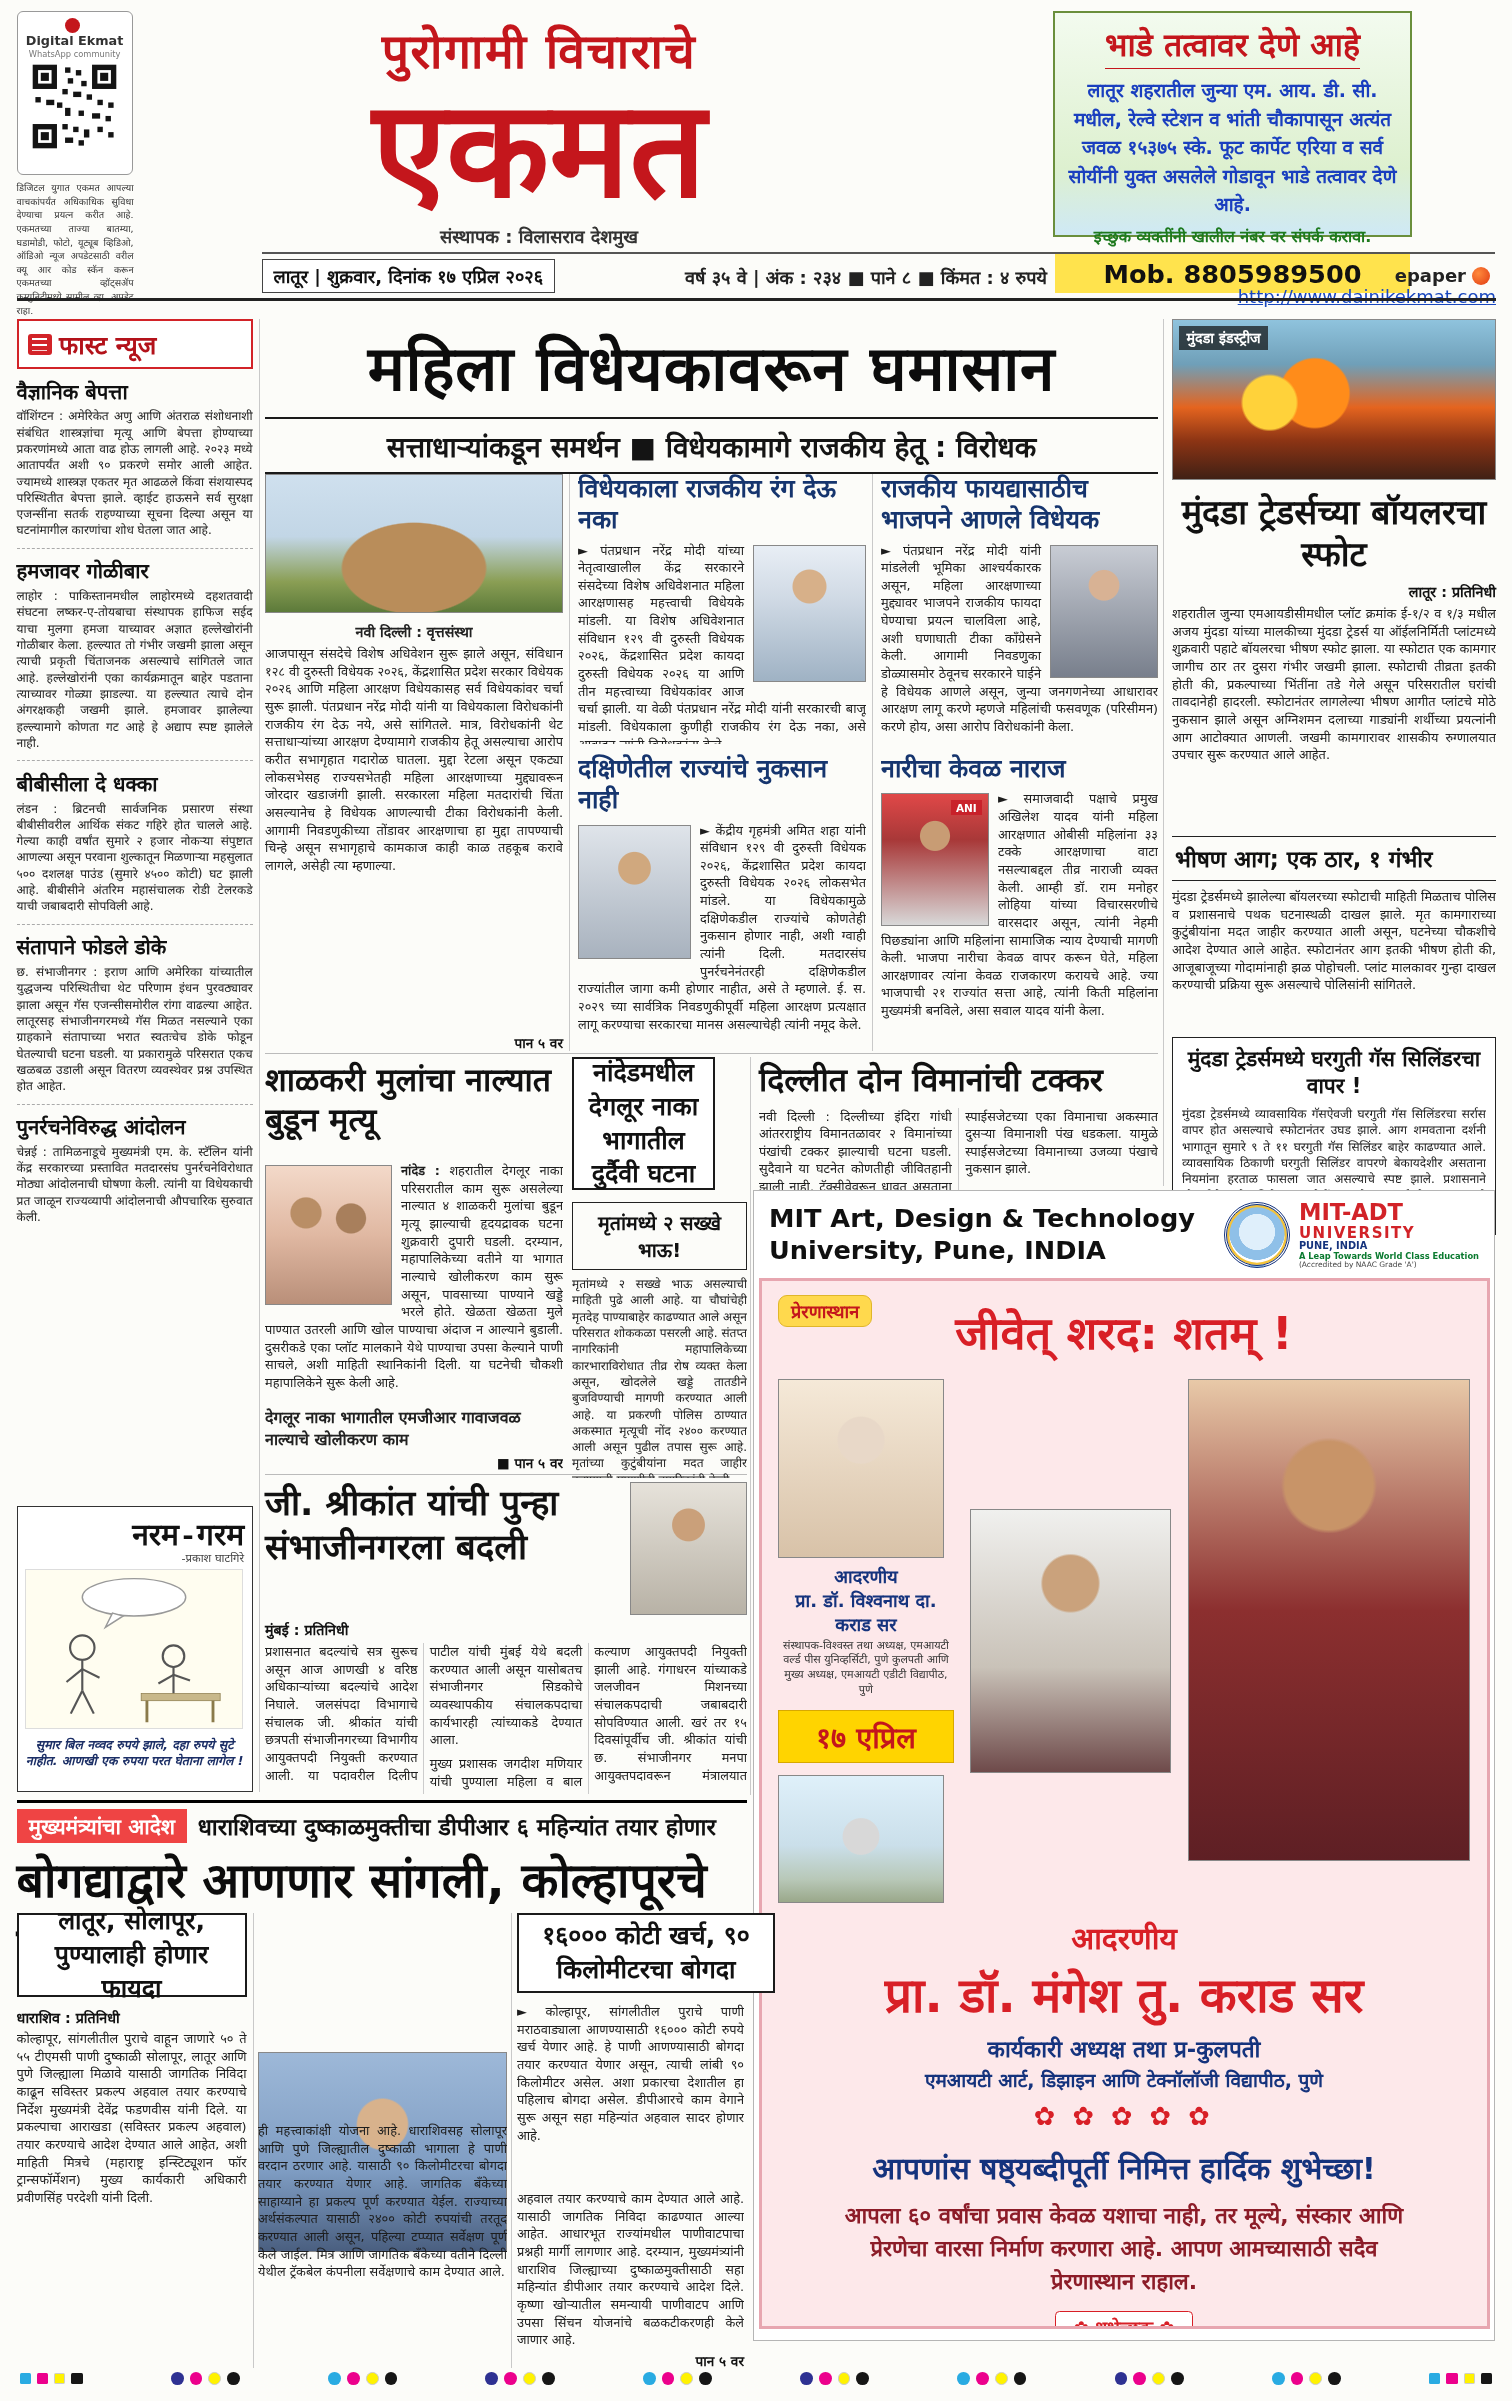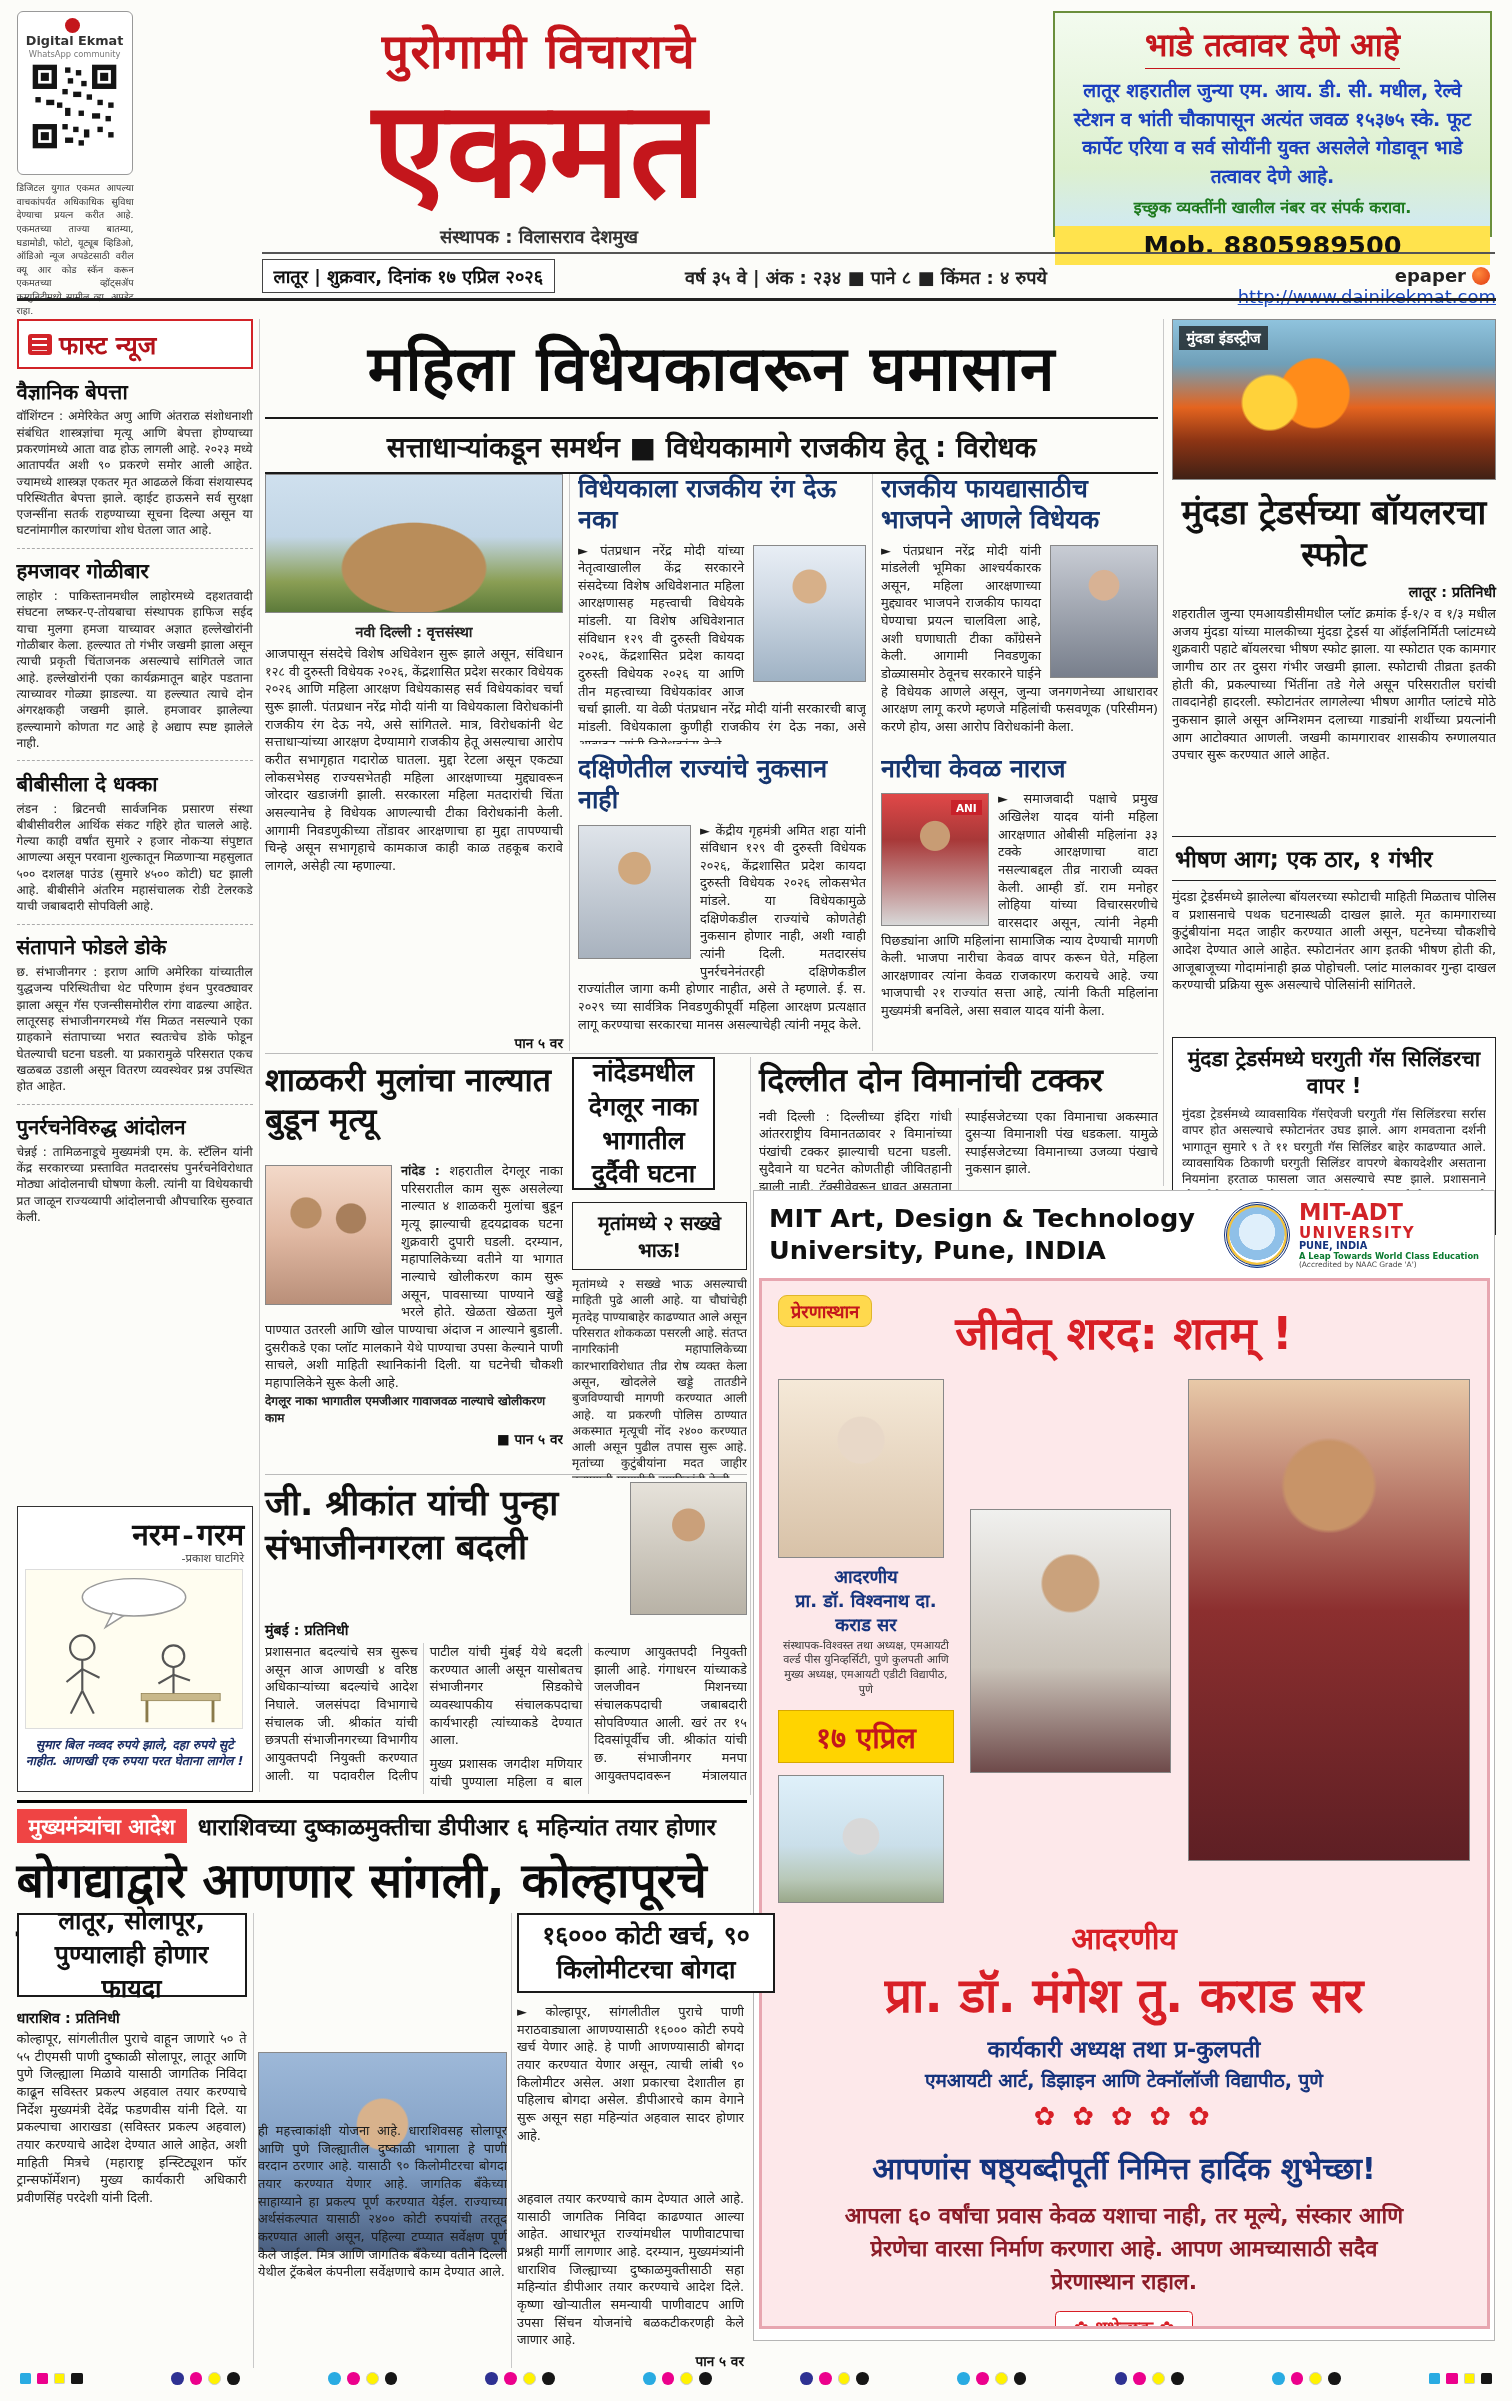--- a/index.html
+++ b/index.html
@@ -160,21 +160,21 @@
     </svg>
   </div>
   <div class="abs qr-note" style="left:16.6px;top:181px;width:117px;height:134px">डिजिटल युगात एकमत आपल्या वाचकांपर्यंत अधिकाधिक सुविधा देण्याचा प्रयत्न करीत आहे. एकमतच्या ताज्या बातम्या, घडामोडी, फोटो, यूट्यूब व्हिडिओ, ऑडिओ न्यूज अपडेटसाठी वरील क्यू आर कोड स्कॅन करून एकमतच्या व्हॉट्सॲप कम्युनिटीमध्ये सामील व्हा. अपडेट राहा.</div>
 
   <div class="abs" style="left:249px;top:16.6px;width:580px">
     <div class="t tagline">पुरोगामी विचाराचे</div>
     <div class="mast-title">एकमत</div>
     <div class="founder">संस्थापक : विलासराव देशमुख</div>
   </div>
 
-  <div class="abs rental" style="left:1053px;top:10.5px;width:439px;height:226px">
+  <div class="abs rental" style="left:1053px;top:10.5px;width:359px;height:226px">
     <div class="tt">भाडे तत्वावर देणे आहे</div>
     <div class="bd">लातूर शहरातील जुन्या एम. आय. डी. सी. मधील, रेल्वे स्टेशन व भांती चौकापासून अत्यंत जवळ १५३७५ स्के. फूट कार्पेट एरिया व सर्व सोयींनी युक्त असलेले गोडावून भाडे तत्वावर देणे आहे.</div>
     <div class="cn">इच्छुक व्यक्तींनी खालील नंबर वर संपर्क करावा.</div>
     <div class="mb">Mob. 8805989500</div>
   </div>
 
   <div class="h-rule" style="left:262px;top:252px;width:1233px;height:1.5px;background:#555"></div>
 
   <div class="abs" style="left:262px;top:259px">
     <span class="dl-left">लातूर | शुक्रवार, दिनांक १७ एप्रिल २०२६</span>
@@ -299,21 +299,21 @@
       <p class="bt-sm clip" style="height:120px">मुंदडा ट्रेडर्समध्ये व्यावसायिक गॅसऐवजी घरगुती गॅस सिलिंडरचा सर्रास वापर होत असल्याचे स्फोटानंतर उघड झाले. आग शमवताना दर्शनी भागातून सुमारे ९ ते ११ घरगुती गॅस सिलिंडर बाहेर काढण्यात आले. व्यावसायिक ठिकाणी घरगुती सिलिंडर वापरणे बेकायदेशीर असताना नियमांना हरताळ फासला जात असल्याचे स्पष्ट झाले. प्रशासनाने चौकशीचे आदेश दिले असून दोषींवर कठोर कारवाई होणार असल्याचे समजते.</p>
     </div>
   </div>
 
   <div class="abs clip" style="left:265px;top:1060px;width:298px;height:413px">
     <div style="font-size:32px;font-weight:800;line-height:1.25">शाळकरी मुलांचा नाल्यात बुडून मृत्यू</div>
     <div style="margin-top:22px">
       <div class="ph pl" style="width:127px;height:140px;background:radial-gradient(circle at 32% 34%,#b98e66 0 12%,rgba(0,0,0,0) 13%),radial-gradient(circle at 68% 38%,#a87f5c 0 12%,rgba(0,0,0,0) 13%),linear-gradient(180deg,#f3d9c9 0%,#e0b8a2 50%,#b98f79 100%)"></div>
       <p class="bt"><span class="b">नांदेड :</span> <span>शहरातील देगलूर नाका परिसरातील काम सुरू असलेल्या नाल्यात ४ शाळकरी मुलांचा बुडून मृत्यू झाल्याची हृदयद्रावक घटना शुक्रवारी दुपारी घडली. दरम्यान, महापालिकेच्या वतीने या भागात नाल्याचे खोलीकरण काम सुरू असून, पावसाच्या पाण्याने खड्डे भरले होते. खेळता खेळता मुले पाण्यात उतरली आणि खोल पाण्याचा अंदाज न आल्याने बुडाली. दुसरीकडे एका प्लॉट मालकाने येथे पाण्याचा उपसा केल्याने पाणी साचले, अशी माहिती स्थानिकांनी दिली. या घटनेची चौकशी महापालिकेने सुरू केली आहे.</span></p>
     </div>
-    <div style="font-size:12px;font-weight:bold;color:#222;margin-top:0">देगलूर नाका भागातील एमजीआर गावाजवळ नाल्याचे खोलीकरण काम</div>
+    <div style="font-size:16px;font-weight:bold;color:#222;margin-top:14px">देगलूर नाका भागातील एमजीआर गावाजवळ नाल्याचे खोलीकरण काम</div>
     <div class="cont rt" style="font-size:13.6px;margin-top:3px">■ पान ५ वर</div>
   </div>
 
   <div class="abs bigbox" style="left:572px;top:1057px;width:143px;height:133px">नांदेडमधील देगलूर नाका भागातील दुर्दैवी घटना</div>
 
   <div class="abs" style="left:572px;top:1202px;width:175px">
     <div style="border:1.9px solid #222;padding:6px;font-size:19.6px;font-weight:800;text-align:center">मृतांमध्ये २ सख्खे भाऊ!</div>
     <p class="bt-sm clip" style="margin-top:6px;height:202px">मृतांमध्ये २ सख्खे भाऊ असल्याची माहिती पुढे आली आहे. या चौघांचेही मृतदेह पाण्याबाहेर काढण्यात आले असून परिसरात शोककळा पसरली आहे. संतप्त नागरिकांनी महापालिकेच्या कारभाराविरोधात तीव्र रोष व्यक्त केला असून, खोदलेले खड्डे तातडीने बुजविण्याची मागणी करण्यात आली आहे. या प्रकरणी पोलिस ठाण्यात अकस्मात मृत्यूची नोंद २४०० करण्यात आली असून पुढील तपास सुरू आहे. मृतांच्या कुटुंबीयांना मदत जाहीर करण्याची मागणीही नागरिकांनी केली.</p>
   </div>
 

